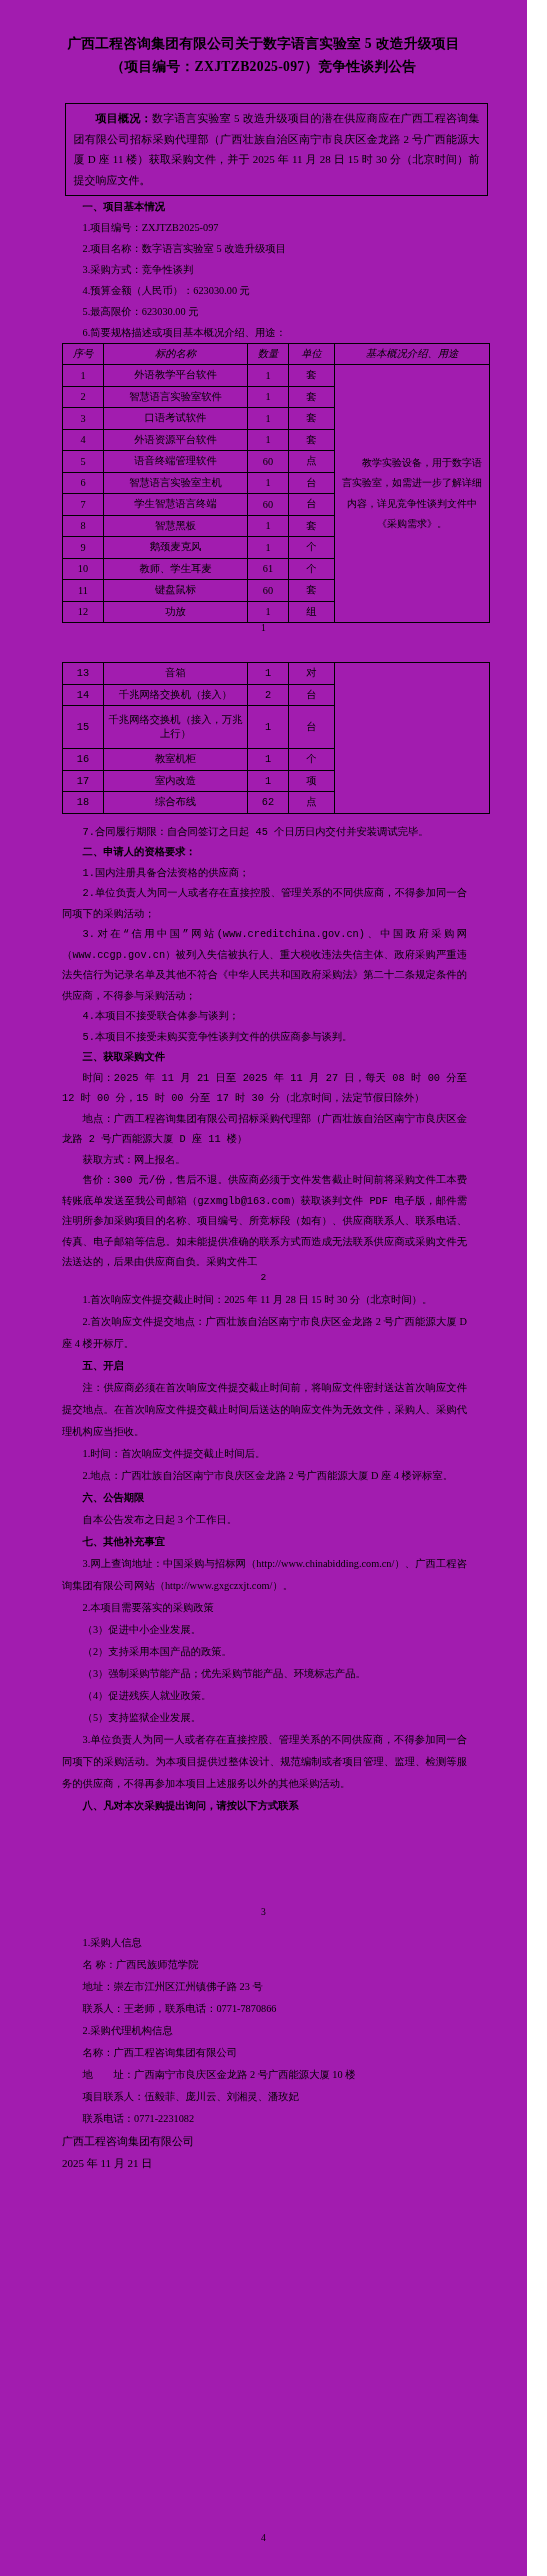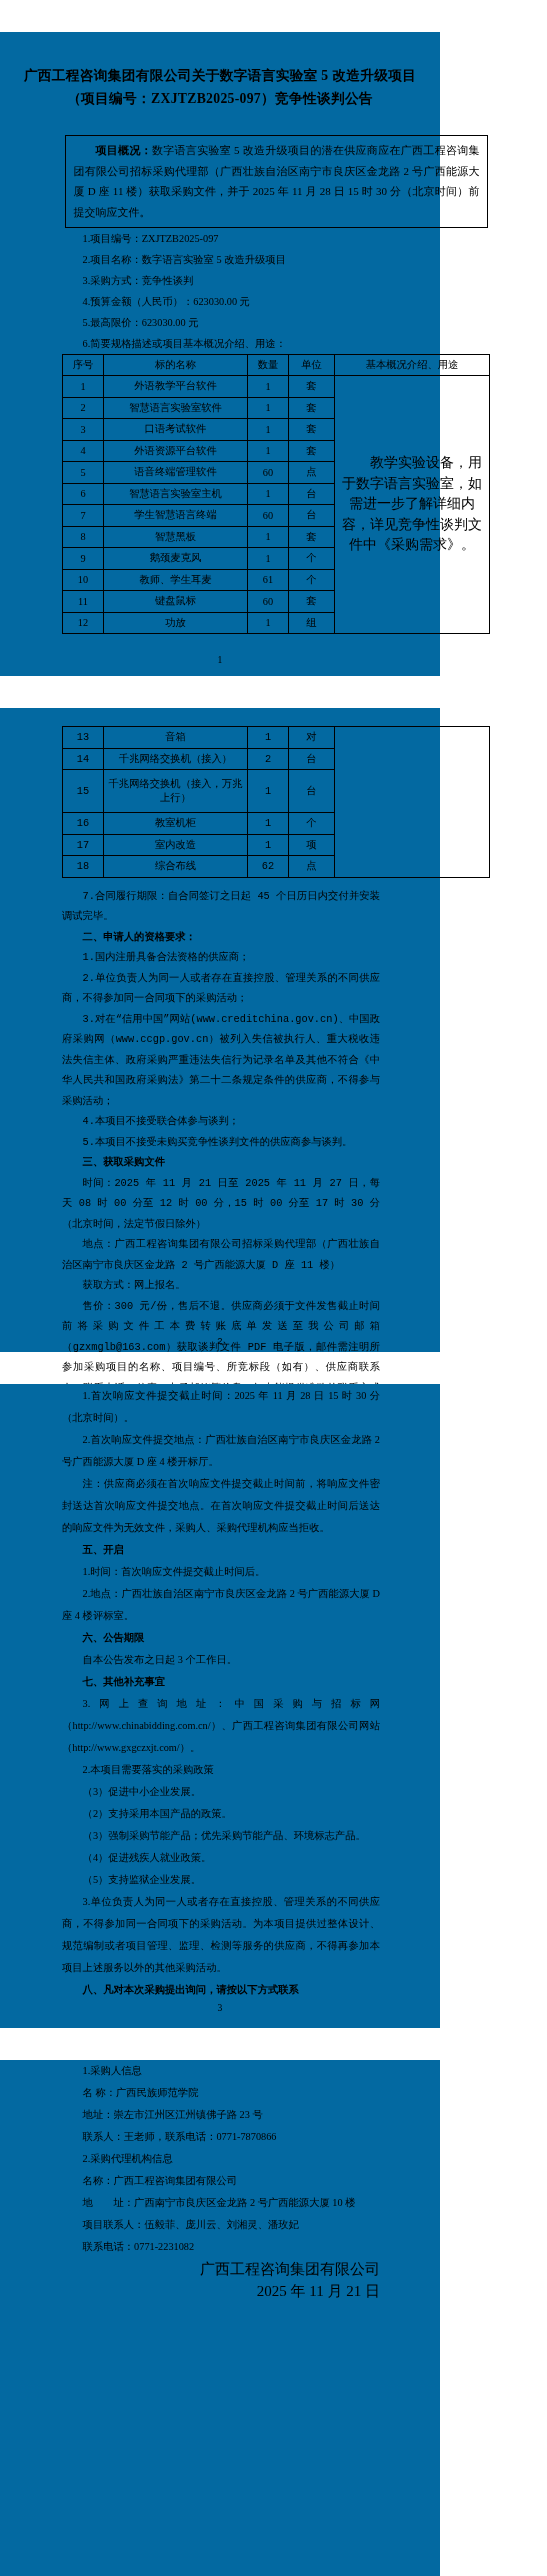--- a/index.html
+++ b/index.html
@@ -1,69 +1,70 @@
 <!DOCTYPE html>
 <html style="font-size:11px"><head>
 <meta charset="utf-8">
 <style>
   html,body{margin:0;padding:0;background:#ffffff;}
   body{width:548px;font-family:"Liberation Serif","DejaVu Serif",serif;color:#000;}
   .doc{width:548px;}
-  .page{position:relative;width:440px;background:#0369a1;margin-top:32px;}
+  .page{position:relative;width:527px;background:#a21caf;}
   .p1{height:644px;}
   .p2{height:644px;font-family:Liberation Mono, monospace;}
   .p3{height:644px;}
   .p4{height:644px;}
 
   .title-block{padding-top:31.5px;text-align:center;font-weight:bold;font-size:13.7px;line-height:23px;letter-spacing:0.3px;}
 
   .overview-box{box-sizing:border-box;margin:25px auto 0 65px;width:423px;border:0.7px solid #000;padding:4.8px 7.5px;font-size:11px;line-height:20.5px;text-align:justify;}
   .overview-box p{margin:0;text-indent:2em;}
   .overview-label{font-weight:bold;}
 
   .body-col{margin:0 60px 0 62px;}
   .para{margin:0;font-size:10.3px;line-height:22px;text-align:justify;text-indent:2em;}
   .para.tight{line-height:21px;}
   .para.mid{line-height:20.5px;}
   .para.noindent{text-indent:0;}
   .sec{font-weight:bold;}
 
   table.goods{width:427px;margin-left:62px;border-collapse:collapse;table-layout:fixed;font-size:10.3px;}
   table.goods td{border:0.7px solid #000;text-align:center;vertical-align:middle;padding:0 2.1px;overflow:hidden;}
-  table.goods tr.hdr td{height:20px;}
+  table.goods tr.hdr td{height:20px;font-style:italic;}
   table.goods tr.row td{height:20.5px;}
   table.goods tr.row.tall td{height:42px;line-height:14px;}
   td.desc-cell{text-align:justify;padding:0 6.8px;}
-  td.desc-cell p{margin:0;text-indent:2em;line-height:20.5px;font-size:14px;}
+  td.desc-cell p{margin:0;text-indent:2em;line-height:20.5px;font-size:10px;}
 
   .page-num{position:absolute;left:0;right:0;text-align:center;font-size:9.6px;}
   .p1 .page-num{bottom:11px;}
   .p2 .page-num{bottom:5.5px;}
   .p3 .page-num{bottom:15px;}
   .p4 .page-num{bottom:33px;}
 
-  .sign-block{margin:0 60px 0 62px;text-align:right;font-size:15px;line-height:22px;}
+  .sign-block{margin:0 60px 0 62px;text-align:left;font-size:11px;line-height:22px;}
   .sign-block p{margin:0;}
 </style>
 </head>
 <body>
 
 <div class="doc">
 
   <div class="page p1">
     <div class="title-block">
       <div>广西工程咨询集团有限公司关于数字语言实验室 5 改造升级项目</div>
       <div>（项目编号：ZXJTZB2025-097）竞争性谈判公告</div>
     </div>
 
     <div class="overview-box">
       <p><span class="overview-label">项目概况：</span><span>数字语言实验室 5 改造升级项目的潜在供应商应在广西工程咨询集团有限公司招标采购代理部（广西壮族自治区南宁市良庆区金龙路 2 号广西能源大厦 D 座 11 楼）获取采购文件，并于 2025 年 11 月 28 日 15 时 30 分（北京时间）前提交响应文件。</span></p>
     </div>
 
     <div class="body-col">
+      <p class="para tight sec">一、项目基本情况</p>
       <p class="para tight">1.项目编号：ZXJTZB2025-097</p>
       <p class="para tight">2.项目名称：数字语言实验室 5 改造升级项目</p>
       <p class="para tight">3.采购方式：竞争性谈判</p>
       <p class="para tight">4.预算金额（人民币）：623030.00 元</p>
       <p class="para tight">5.最高限价：623030.00 元</p>
       <p class="para tight">6.简要规格描述或项目基本概况介绍、用途：</p>
     </div>
 
     <table class="goods">
       <colgroup>
@@ -228,22 +229,22 @@
       <p class="para mid">售价：300 元/份，售后不退。供应商必须于文件发售截止时间前将采购文件工本费转账底单发送至我公司邮箱（gzxmglb@163.com）获取谈判文件 PDF 电子版，邮件需注明所参加采购项目的名称、项目编号、所竞标段（如有）、供应商联系人、联系电话、传真、电子邮箱等信息。如未能提供准确的联系方式而造成无法联系供应商或采购文件无法送达的，后果由供应商自负。采购文件工</p>
     </div>
 
     <div class="page-num">2</div>
   </div>
 
   <div class="page p3">
     <div class="body-col" style="padding-top:1.4px;">
       <p class="para">1.首次响应文件提交截止时间：2025 年 11 月 28 日 15 时 30 分（北京时间）。</p>
       <p class="para">2.首次响应文件提交地点：广西壮族自治区南宁市良庆区金龙路 2 号广西能源大厦 D 座 4 楼开标厅。</p>
+      <p class="para sec">五、开启</p>
       <p class="para">注：供应商必须在首次响应文件提交截止时间前，将响应文件密封送达首次响应文件提交地点。在首次响应文件提交截止时间后送达的响应文件为无效文件，采购人、采购代理机构应当拒收。</p>
-      <p class="para sec">五、开启</p>
       <p class="para">1.时间：首次响应文件提交截止时间后。</p>
       <p class="para">2.地点：广西壮族自治区南宁市良庆区金龙路 2 号广西能源大厦 D 座 4 楼评标室。</p>
       <p class="para sec">六、公告期限</p>
       <p class="para">自本公告发布之日起 3 个工作日。</p>
       <p class="para sec">七、其他补充事宜</p>
       <p class="para">3.网上查询地址：中国采购与招标网（http://www.chinabidding.com.cn/）、广西工程咨询集团有限公司网站（http://www.gxgczxjt.com/）。</p>
       <p class="para">2.本项目需要落实的采购政策</p>
       <p class="para">（3）促进中小企业发展。</p>
       <p class="para">（2）支持采用本国产品的政策。</p>
       <p class="para">（3）强制采购节能产品；优先采购节能产品、环境标志产品。</p>

